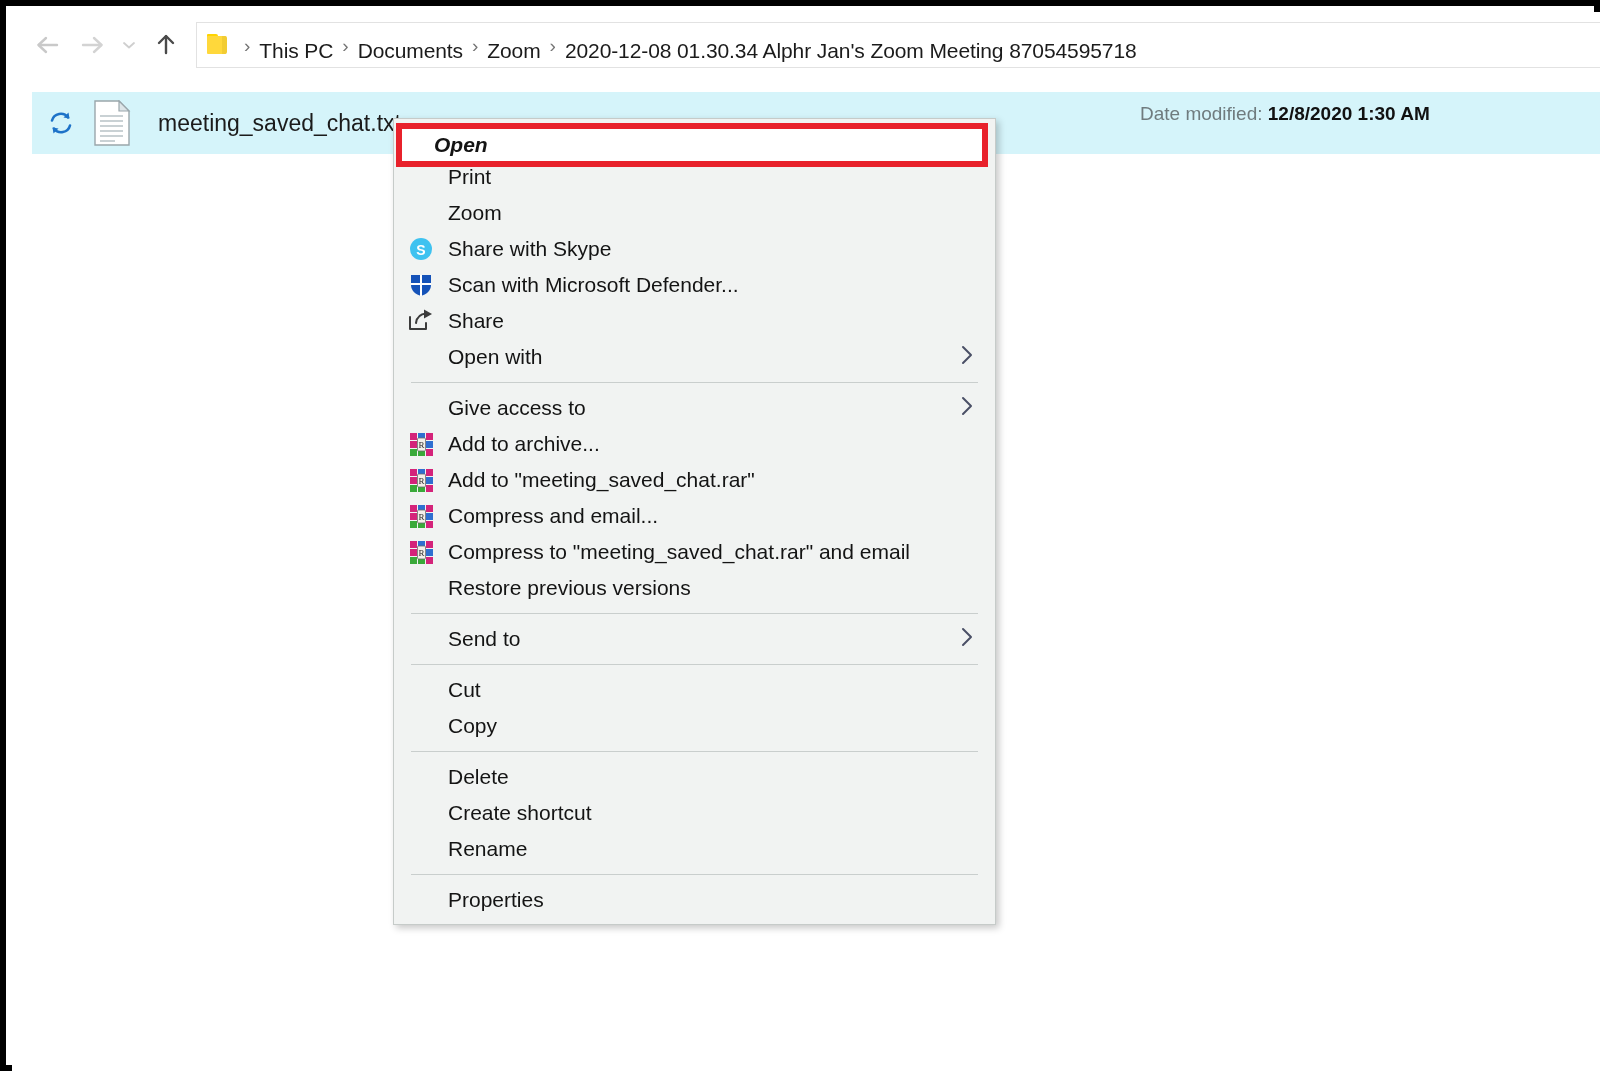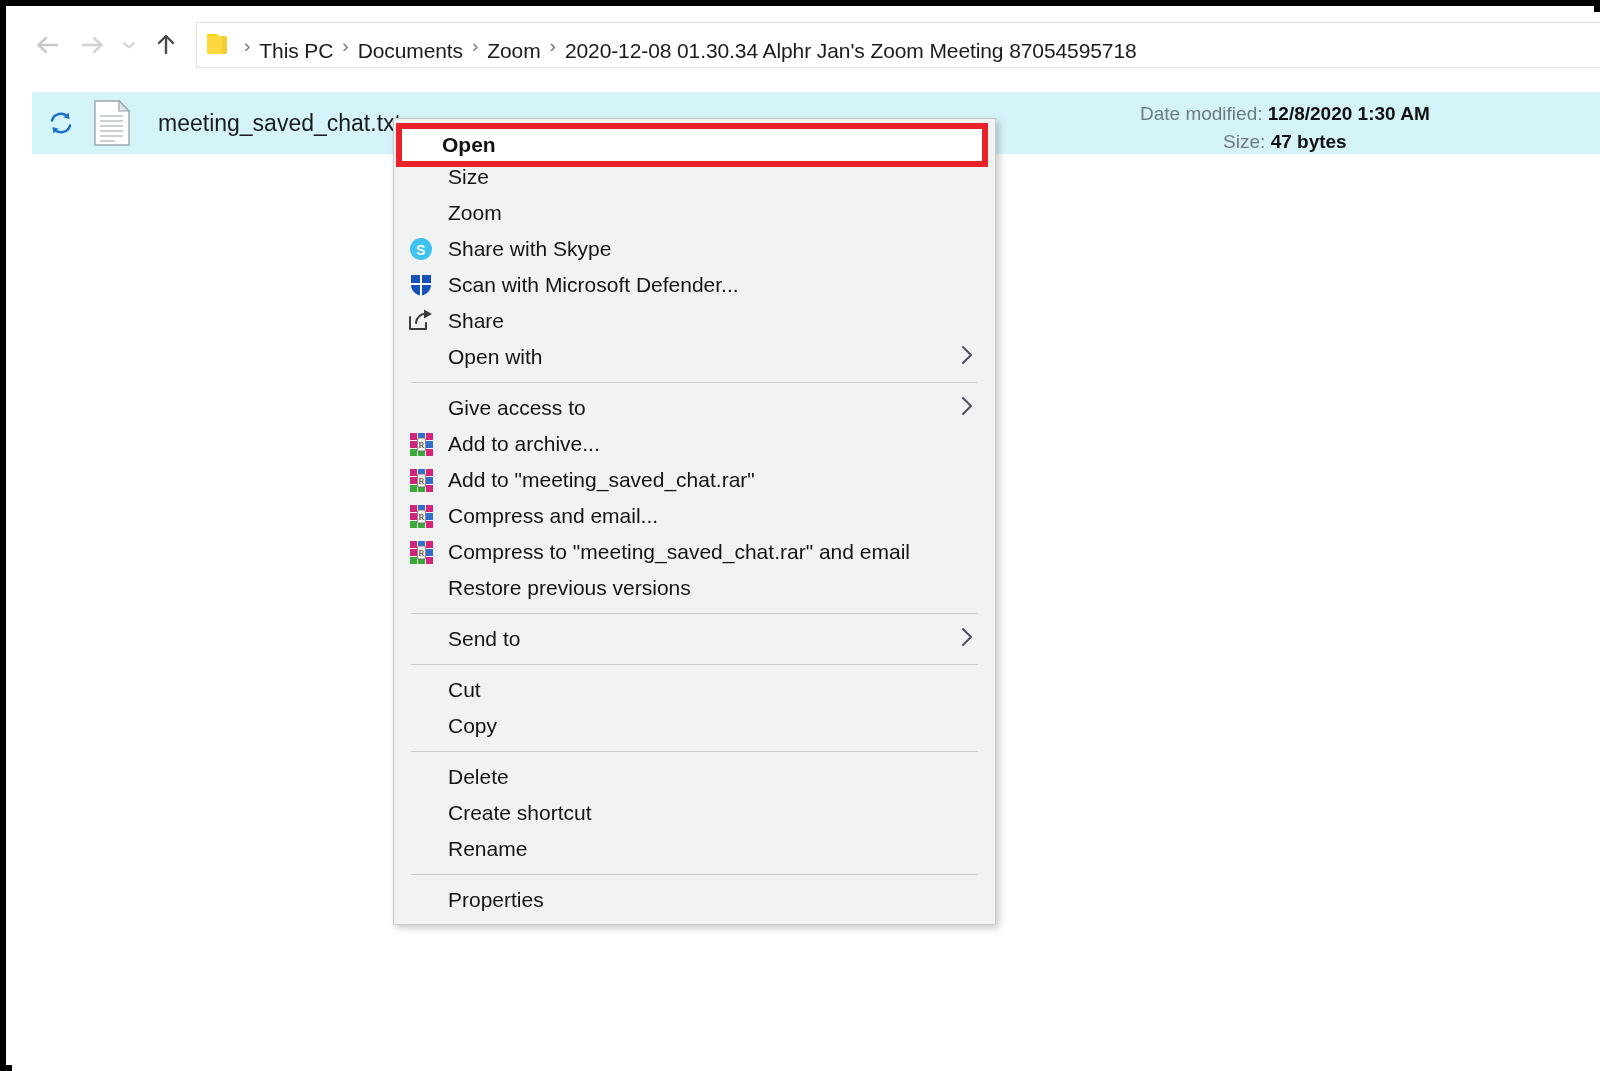--- a/index.html
+++ b/index.html
@@ -204,27 +204,28 @@
     top: 111px;
     width: 592px;
     height: 44px;
     border: 6px solid #e8212b;
     background: #ffffff;
     box-sizing: border-box;
     z-index: 5;
   }
   #open-row {
     position: absolute;
-    left: 380px;
+    left: 372px;
     top: 111px;
     width: 656px;
     height: 44px;
     display: flex;
     align-items: center;
     z-index: 6;
+    font-style: italic;
   }
   #open-row .mi-icon { width: 50px; }
 </style>
 </head>
 <body>
 
 <div id="frame">
 <div id="canvas">
 
   <div id="navbar">
@@ -309,35 +310,31 @@
       </svg>
     </div>
 
     <div id="file-name">meeting_saved_chat.txt</div>
 
     <div id="file-meta">
       <div class="meta-line">
         <span class="meta-label">Date modified:</span>
         <span class="meta-value">12/8/2020 1:30 AM</span>
       </div>
-      <div class="meta-line">
-        <span class="meta-label">Size:</span>
-        <span class="meta-value">47 bytes</span>
-      </div>
     </div>
   </div>
 
   <div id="ctxmenu">
         <div class="mi bold" style="visibility: hidden;">
           <div class="mi-icon"></div>
           <div class="mi-label">Open</div>
         </div>
         <div class="mi">
           <div class="mi-icon"></div>
-          <div class="mi-label">Size</div>
+          <div class="mi-label">Print</div>
         </div>
         <div class="mi">
           <div class="mi-icon"></div>
           <div class="mi-label">Zoom</div>
         </div>
         <div class="mi">
           <div class="mi-icon">
             <svg width="26" height="26" viewBox="0 0 26 26">
               <circle cx="13" cy="13" r="11" fill="#3ec2f0"></circle>
               <text x="13" y="18.5" text-anchor="middle" font-family="Liberation Sans, sans-serif" font-size="14" font-weight="bold" fill="#ffffff">S</text>

